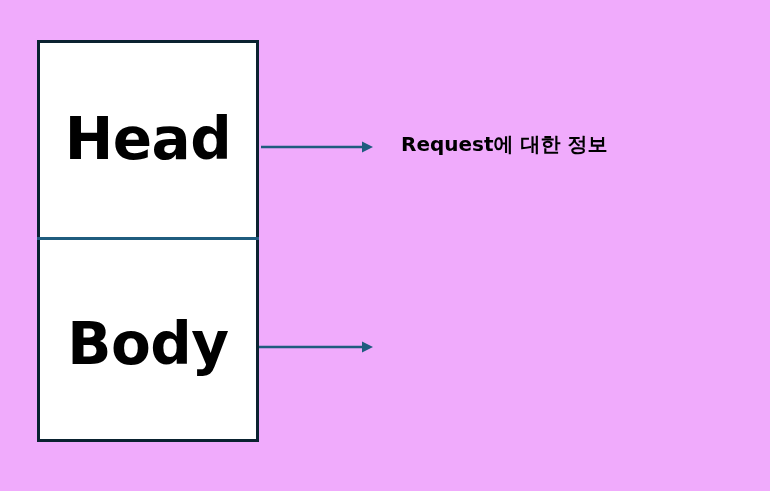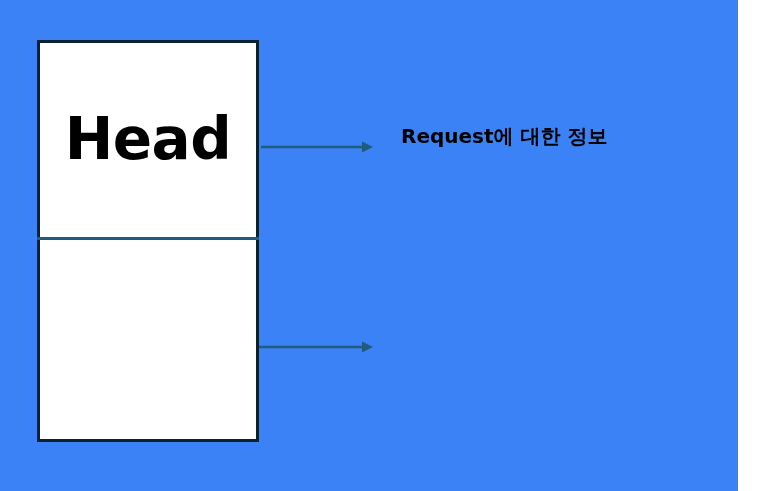--- a/index.html
+++ b/index.html
@@ -6,25 +6,24 @@
   html, body {
     margin: 0;
     padding: 0;
     background: #ffffff;
   }
   body {
     font-family: "Liberation Sans", "DejaVu Sans", sans-serif;
   }
   #diagram-canvas {
     position: relative;
-    width: 710px;
+    width: 770px;
     height: 491px;
-    background: #3b82f6;
+    background: #f0abfc;
     overflow: hidden;
-    padding-left: 28px;
   }
 
   
   .message-box {
     position: absolute;
     left: 37px;
     top: 40px;
     width: 222px;
     height: 402px;
     border: 3px solid #0A2230;
@@ -72,34 +71,35 @@
   
   .annotation {
     position: absolute;
     font-family: "DejaVu Sans", "Liberation Sans", sans-serif;
     font-weight: bold;
     font-size: 20px;
     line-height: 1.2;
     color: #000000;
     white-space: nowrap;
   }
-  .annotation.head-annotation { left: 401px; top: 124px; }
+  .annotation.head-annotation { left: 401px; top: 132px; }
   .annotation.body-annotation { left: 401px; top: 333px; }
 </style>
 </head>
 <body>
 
 <div id="diagram-canvas">
 
   <div class="message-box"></div>
 
   <div class="section-divider"></div>
 
   <div class="section-label head">Head</div>
 
+  <div class="section-label body">Body</div>
 
   <div class="connector head-connector">
     <svg width="115" height="16" viewBox="0 0 115 16" xmlns="http://www.w3.org/2000/svg">
       <line x1="2" y1="8" x2="103" y2="8" stroke="#1F5C7E" stroke-width="2.6"></line>
       <polygon points="103,2.5 114,8 103,13.5" fill="#1F5C7E"></polygon>
     </svg>
   </div>
 
   <div class="connector body-connector">
     <svg width="117" height="16" viewBox="0 0 117 16" xmlns="http://www.w3.org/2000/svg">

